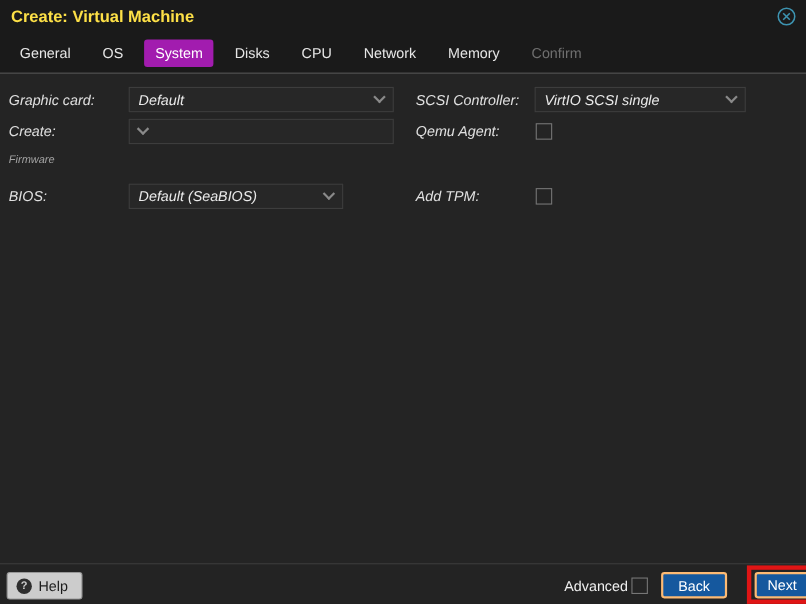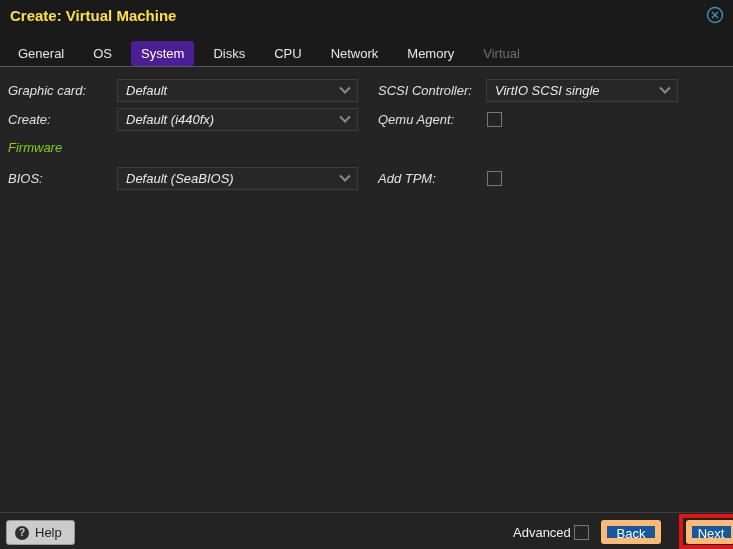--- a/index.html
+++ b/index.html
@@ -22,33 +22,33 @@
   }
   .close-btn {
     position: absolute; right: 9px; top: 6px; width: 18px; height: 18px;
     cursor: pointer; display: flex; align-items: center; justify-content: center;
   }
 
   
   .tabbar {
     position: absolute; left: 0; top: 30px; width: 733px; height: 37px;
     background: #1a1a1a; border-bottom: 1px solid #585858;
-    display: flex; align-items: flex-end; padding-left: 8px; gap: 9px;
+    display: flex; align-items: center; padding-left: 8px; gap: 9px;
   }
   .tab {
     padding: 5px 10px; font-size: 13px; color: #e6e6e6;
     border-radius: 3px; cursor: pointer; white-space: nowrap;
   }
-  .tab.active { background: #4c1d95; color: #ffffff; }
+  .tab.active { background: #a21caf; color: #ffffff; }
   .tab.disabled { color: #6f6f6f; cursor: default; }
 
   
   .form-area { position: absolute; left: 0; top: 68px; width: 733px; height: 444px; font-style: italic; }
   .field-label { position: absolute; font-size: 13px; color: #e0e0e0; line-height: 23px; }
-  .section-label { position: absolute; font-size: 13px; color: #84cc16; }
+  .section-label { position: absolute; font-size: 10px; color: #a3a3a3; }
   .combo {
     position: absolute; height: 23px; background: #272727;
     border: 1px solid #3d3d3d; display: flex; align-items: center;
     padding: 0 8px; cursor: pointer;
   }
   .combo .value { font-size: 13px; color: #eaeaea; flex: 1; white-space: nowrap; overflow: hidden; }
   .chevron {
     width: 8px; height: 8px; border-right: 2px solid #8a8a8a;
     border-bottom: 2px solid #8a8a8a; transform: rotate(45deg) translate(-2px,-2px);
     flex: 0 0 auto;
@@ -73,21 +73,21 @@
     color: #cfcfcf; font-size: 10px; font-weight: bold;
     display: flex; align-items: center; justify-content: center;
   }
   .help-label { font-size: 13px; color: #1c1c1c; }
   .advanced-label {
     position: absolute; left: 513px; top: 12px; font-size: 13px; color: #f0f0f0;
   }
   .advanced-checkbox { left: 574px; top: 12px; position: absolute; }
   .btn {
     position: absolute; height: 24px; background: #15589e; color: #ffffff;
-    border: 6px solid #fdba74; border-radius: 3px; font-size: 13px;
+    border: 2px solid #fdba74; border-radius: 3px; font-size: 13px;
     font-family: "Liberation Sans", sans-serif; cursor: pointer;
   }
   .back-btn { left: 601px; top: 7px; width: 60px; }
   .annotation-rect {
     position: absolute; left: 665px; top: 1px; width: 64px; height: 35px;
     border: 4px solid #e01515; display: flex; align-items: center; justify-content: center;
     pointer-events: none;
     margin-left: 14px;
   }
   .next-btn { position: static; width: 51px; pointer-events: auto; }
@@ -108,41 +108,40 @@
   </div>
 
   <div class="tabbar">
     <div class="tab">General</div>
     <div class="tab">OS</div>
     <div class="tab active">System</div>
     <div class="tab">Disks</div>
     <div class="tab">CPU</div>
     <div class="tab">Network</div>
     <div class="tab">Memory</div>
-    <div class="tab disabled">Virtual</div>
+    <div class="tab disabled">Confirm</div>
   </div>
 
   <div class="form-area">
 
     <div class="field-label" style="left:8px; top:11px;">Graphic card:</div>
     <div class="combo" style="left:117px; top:11px; width:241px;">
       <span class="value">Default</span>
       <span class="chevron"></span>
     </div>
 
     <div class="field-label" style="left:8px; top:40px;">Create:</div>
     <div class="combo" style="left:117px; top:40px; width:241px;">
-      <span class="value">Default (i440fx)</span>
       <span class="chevron"></span>
     </div>
 
     <div class="section-label" style="left:8px; top:72px;">Firmware</div>
 
     <div class="field-label" style="left:8px; top:99px;">BIOS:</div>
-    <div class="combo" style="left:117px; top:99px; width:241px;">
+    <div class="combo" style="left:117px; top:99px; width:195px;">
       <span class="value">Default (SeaBIOS)</span>
       <span class="chevron"></span>
     </div>
 
     <div class="field-label" style="left:378px; top:11px;">SCSI Controller:</div>
     <div class="combo" style="left:486px; top:11px; width:192px;">
       <span class="value">VirtIO SCSI single</span>
       <span class="chevron"></span>
     </div>
 

